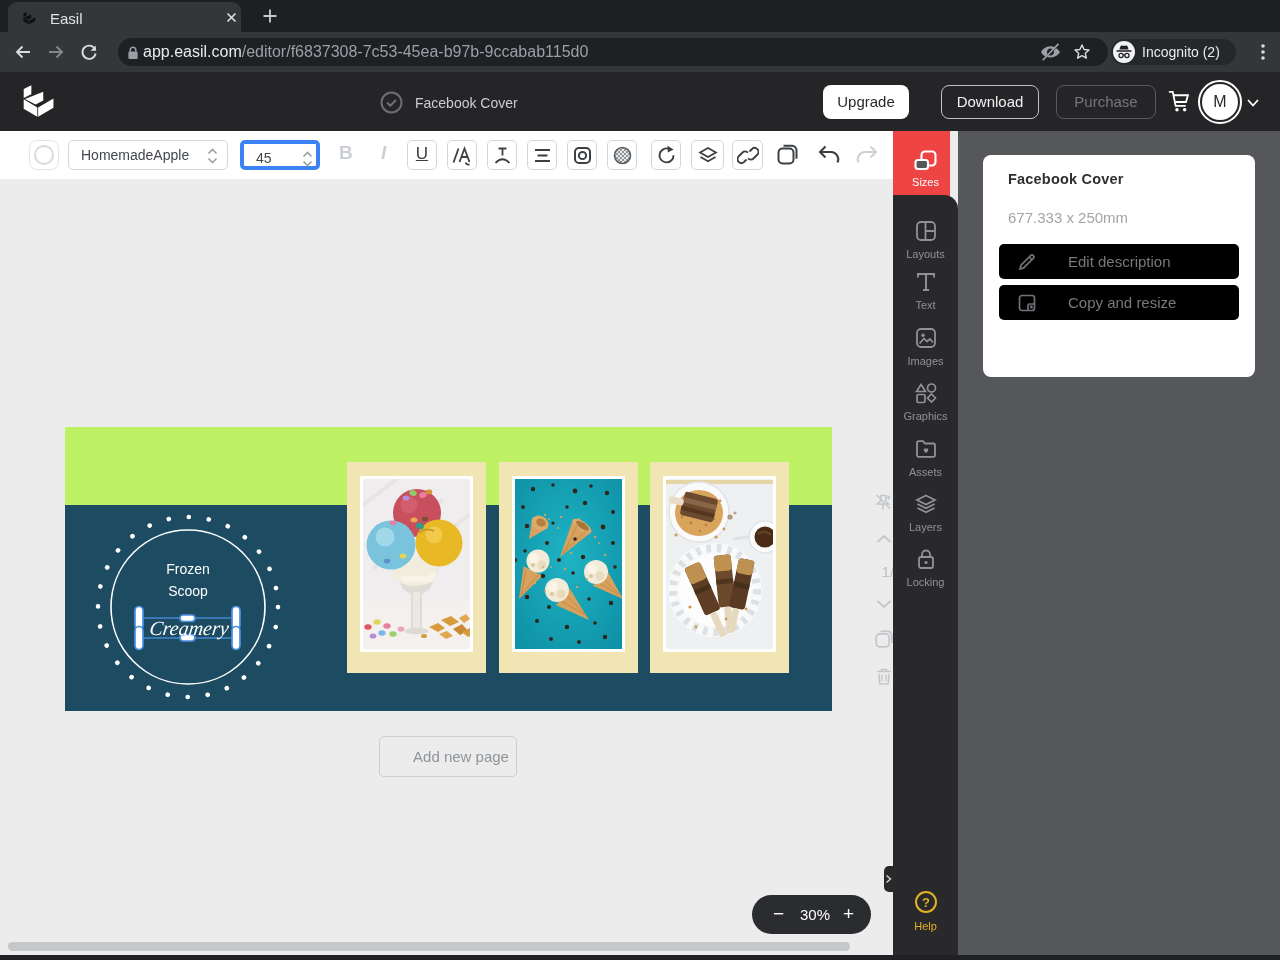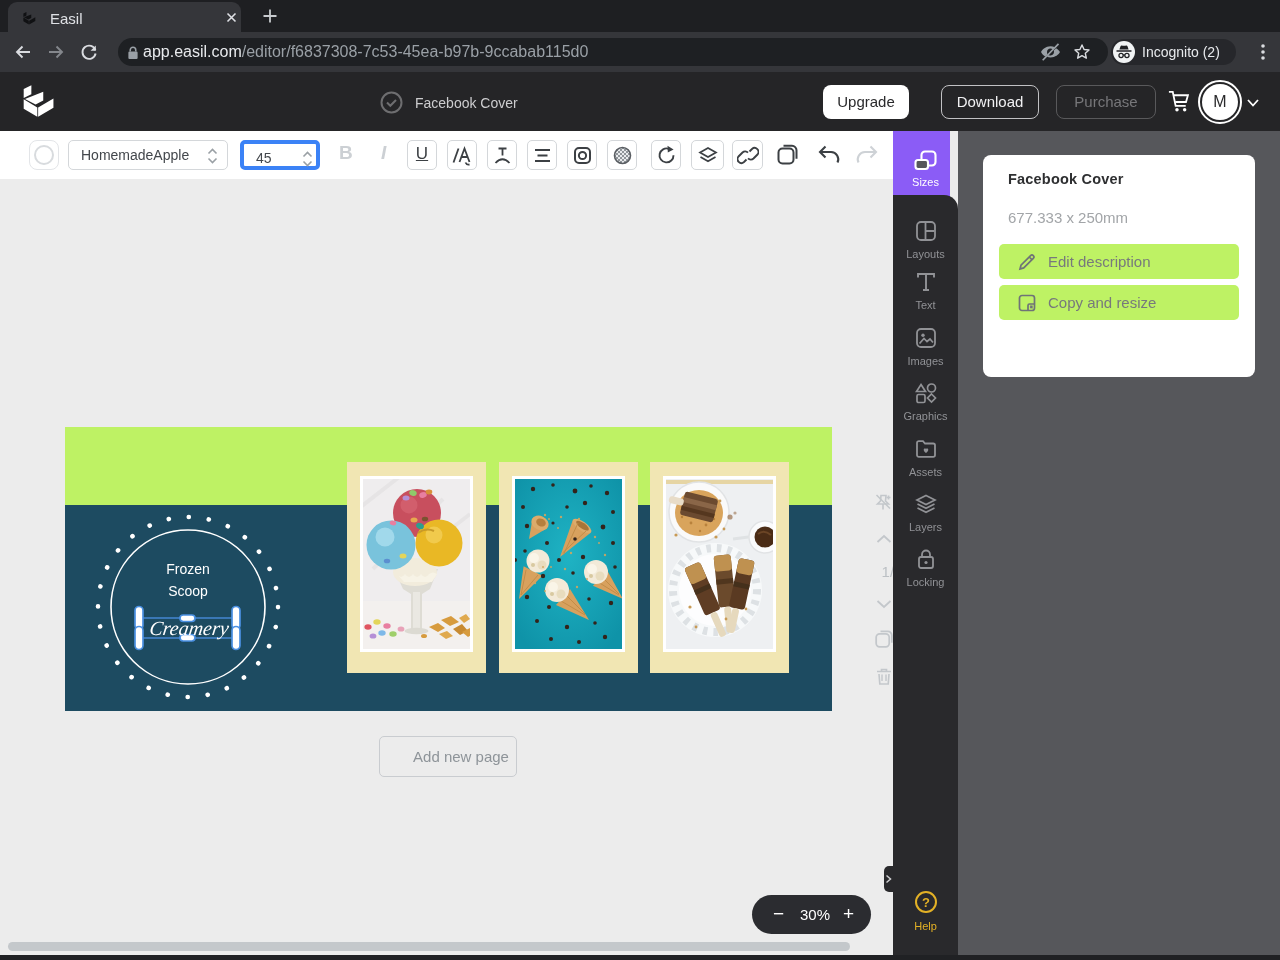--- a/index.html
+++ b/index.html
@@ -493,21 +493,21 @@
 
     <div class="abs" style="left:884px;top:687px;width:9px;height:26px;background:#29292c;border-radius:5px 0 0 5px;">
       <svg style="position:absolute;left:1px;top:8px" width="7" height="10" viewBox="0 0 7 10">
           <path d="M1.5,1.5 L5.5,5 L1.5,8.5" fill="none" stroke="#cfcfd2" stroke-width="1.5"></path>
         </svg>
     </div>
   </div>
 
   <div class="abs" style="left:958px;top:131px;width:322px;height:824px;background:#56575b;"></div>
 
-  <div class="abs" style="left:893px;top:131px;width:57px;height:824px;background:#8b5cf6;padding-left:11px;" id="sidebar">
+  <div class="abs" style="left:893px;top:131px;width:57px;height:824px;background:#ef4444;padding-left:11px;" id="sidebar">
 
     <svg class="abs" style="left:21px;top:19px" width="23" height="23" viewBox="0 0 23 23">
         <rect x="7.5" y="1.5" width="14" height="14" rx="3.5" fill="none" stroke="#fff" stroke-width="2.1"></rect>
         <rect x="1.5" y="10" width="12.5" height="9" rx="2.5" fill="#56575b" stroke="#fff" stroke-width="2.1"></rect>
       </svg>
     <div class="abs" style="left:0;top:45px;width:65px;text-align:center;font-size:11px;color:#fff;">Sizes</div>
 
     <div class="abs" style="left:0;top:64px;width:65px;height:760px;background:#29292c;border-radius:0 14px 0 0;">
       <div class="sbitem" style="top:25px;">
         <svg width="22" height="22" viewBox="0 0 22 22">
@@ -590,19 +590,19 @@
     <div class="pbtn" style="top:130px;">
       <svg width="20" height="20" viewBox="0 0 20 20">
           <rect x="2.5" y="2.5" width="15" height="15" rx="2.5" fill="none" stroke="#6f7377" stroke-width="1.7"></rect>
           <path d="M11,17 V12.5 A1.5,1.5 0 0 1 12.5,11 H17" fill="none" stroke="#6f7377" stroke-width="1.7"></path>
           <path d="M13.2,15.1 L15,13.3 M15,15.4 V13.2 H12.9" fill="none" stroke="#6f7377" stroke-width="1.3"></path>
         </svg>
       <span>Copy and resize</span>
     </div>
   </div>
   <style>
-    .pbtn { position:absolute; left:16px; width:240px; height:35px; background:#bef264; border-radius:5px; display:flex; align-items:center; }
+    .pbtn { position:absolute; left:16px; width:240px; height:35px; background:#000000; border-radius:5px; display:flex; align-items:center;gap:20px; }
     .pbtn svg { margin-left:18px; }
     .pbtn span { margin-left:11px; font-size:15px; color:#77797c; }
   </style>
 
   <div class="abs" style="left:0;top:955px;width:1280px;height:5px;background:#202124;"></div>
 </div>
 
 </body></html>

